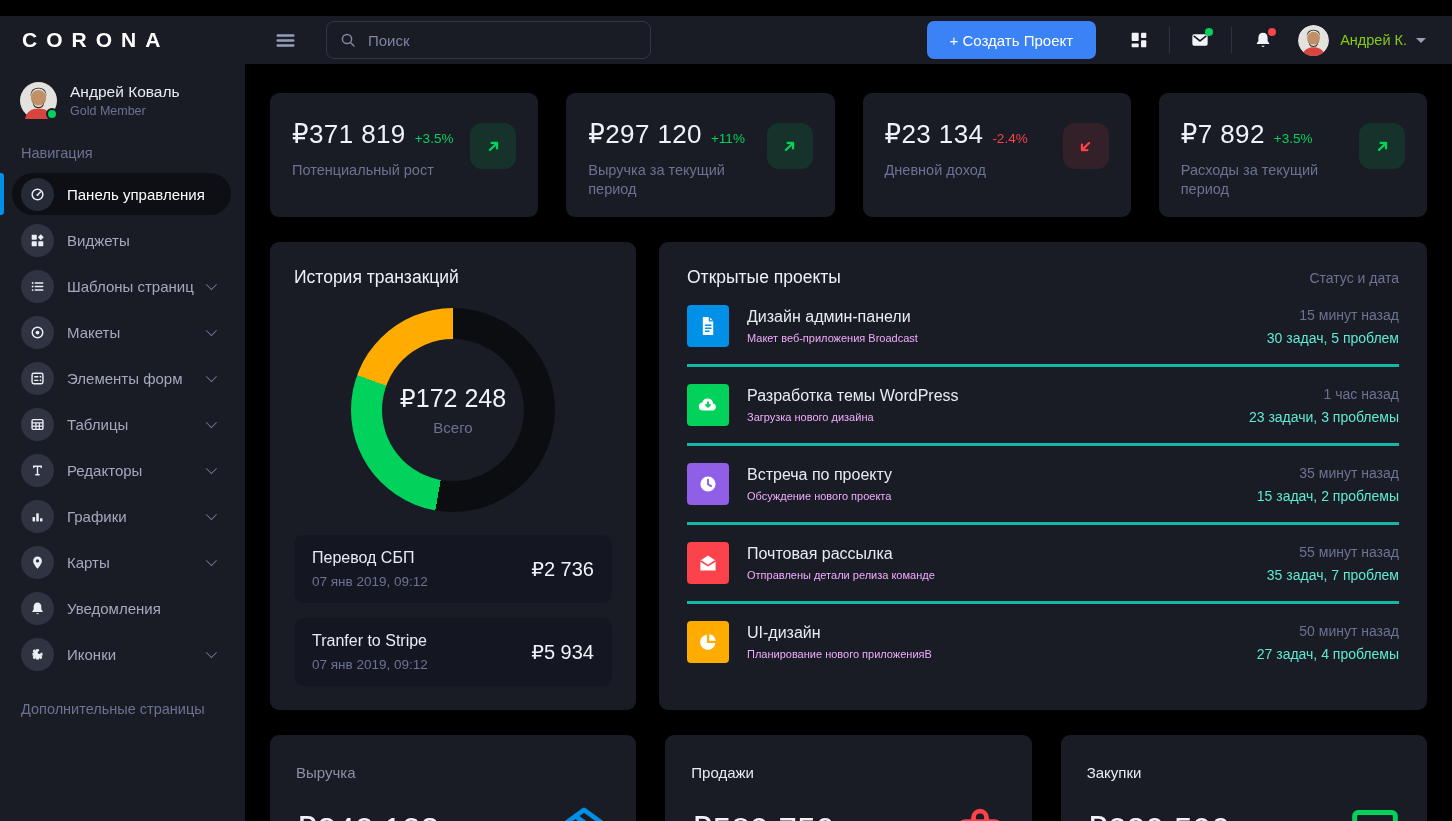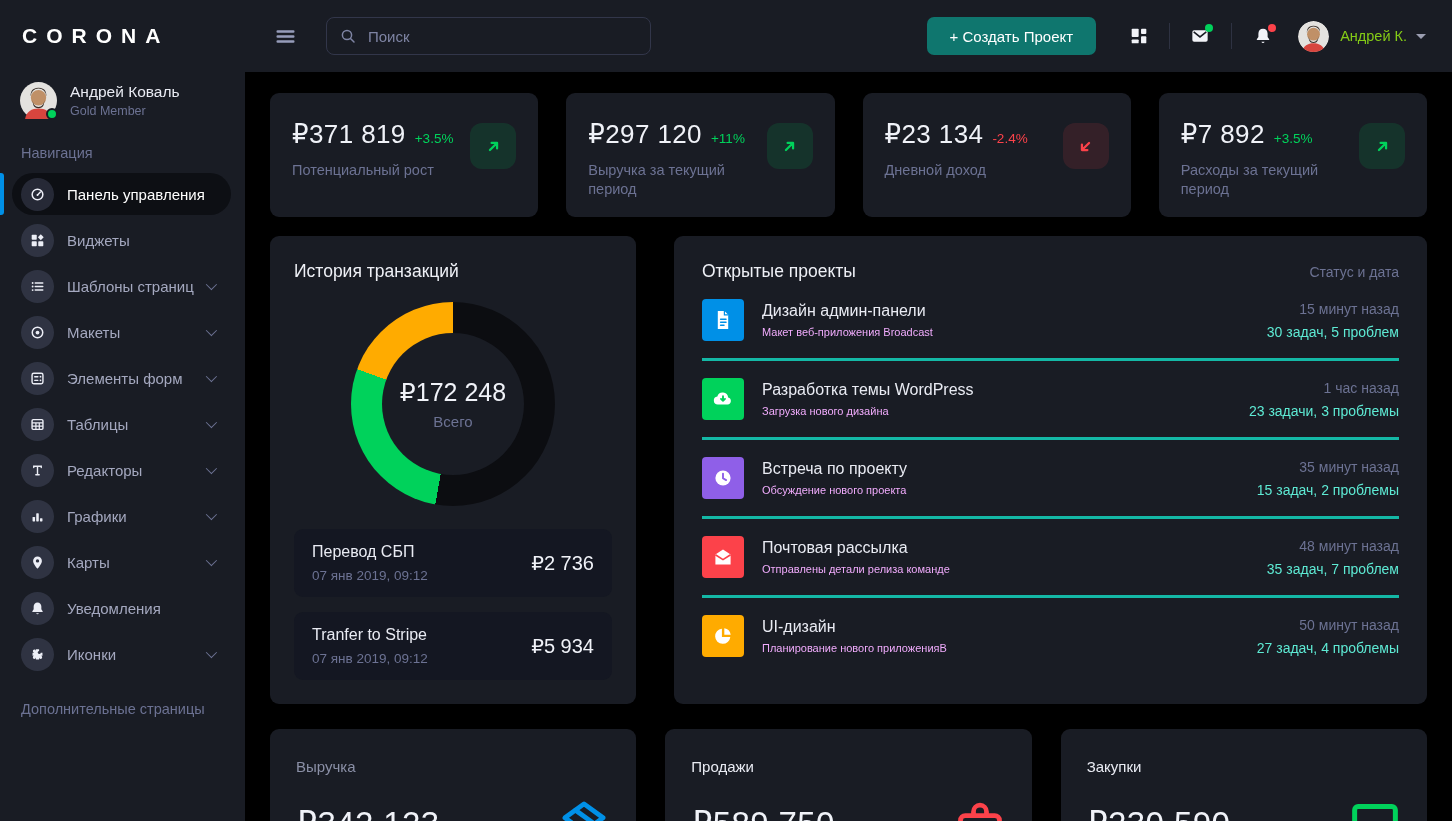--- a/index.html
+++ b/index.html
@@ -1,34 +1,34 @@
 <!DOCTYPE html>
 <html><head>
 <meta charset="utf-8">
 <style>
   * { box-sizing: border-box; }
   html,body { margin:0; padding:0; background:#000; }
   .page { position:relative; width:1452px; height:821px; overflow:hidden; background:#000;
           font-family:"Liberation Sans","DejaVu Sans",sans-serif; color:#e9ebf3; }
 
   
-  .navbar { position:absolute; top:0; left:0; width:1452px; height:72px; background:#191c24; display:flex; z-index:20; }
+  .navbar { position:absolute; top:16px; left:0; width:1452px; height:48px; background:#191c24; display:flex; z-index:20; }
   .brand { width:245px; flex:none; display:flex; align-items:center; padding-left:22px;
            font-size:21px; font-weight:bold; letter-spacing:9px; color:#fff; }
   .nav-main { flex:1; display:flex; align-items:center; padding:0 26px 0 30px; }
   .menu-btn { color:#969cba; width:21px; height:21px; cursor:pointer; flex:none; }
   .menu-btn svg { width:21px; height:21px; }
   .searchbox { margin-left:30px; width:325px; height:38px; border:1px solid #32364a; border-radius:8px;
                display:flex; align-items:center; padding:0 13px; color:#7e84a3; }
   .searchbox svg { width:16px; height:16px; flex:none; }
   .searchbox input { background:transparent; border:none; outline:none; margin-left:10px; width:100%;
                      color:#c3c7da; font-size:15px; font-family:inherit; }
   .searchbox input::placeholder { color:#7e84a3; }
   .nav-right { margin-left:auto; display:flex; align-items:center; }
-  .create-btn { background:#0f766e; color:#fff; border:none; border-radius:7px; height:38px; padding:0 23px;
+  .create-btn { background:#3b82f6; color:#fff; border:none; border-radius:7px; height:38px; padding:0 23px;
                 font-size:15px; font-family:inherit; cursor:pointer; }
   .nav-ic { position:relative; color:#f2f3f8; width:18px; height:18px; cursor:pointer; flex:none; }
   .nav-ic svg { width:18px; height:18px; }
   .dotbadge { position:absolute; top:-3px; right:-4px; width:8px; height:8px; border-radius:50%; }
   .dot-green { background:#00d25b; } .dot-red { background:#fc424a; }
   .vdiv { width:1px; height:26px; background:#2e3242; }
   .m-grid { margin-left:34px; }
   .vdiv.v1 { margin:0 21px; } .vdiv.v2 { margin:0 22px; }
   .profile { display:flex; align-items:center; margin-left:26px; cursor:pointer; }
   .avatar { width:31px; height:31px; border-radius:50%; overflow:hidden; flex:none; }
@@ -69,21 +69,21 @@
   .stat-value { font-size:26px; color:#f0f2f8; letter-spacing:.4px; }
   .stat-delta { font-size:13.5px; margin-left:9px; }
   .up { color:#00d25b; } .down { color:#fc424a; }
   .stat-label { margin-top:11px; font-size:14.5px; color:#6c7293; line-height:1.32; padding-right:62px; }
   .stat-iconbox { position:absolute; right:22px; top:30px; width:46px; height:46px; border-radius:12px;
                   display:flex; align-items:center; justify-content:center; }
   .stat-iconbox.up { background:rgba(0,210,91,.13); }
   .stat-iconbox.down { background:rgba(252,66,74,.12); }
   .stat-iconbox svg { width:19px; height:19px; }
 
-  .mid-row { display:grid; grid-template-columns:366px 1fr; gap:38px; margin-top:19px; }
+  .mid-row { display:grid; grid-template-columns:366px 1fr; gap:23px; margin-top:25px; }
   .panel-title { font-size:17.5px; color:#eef0f6; font-weight:normal; }
   .trans-card { padding:25px 24px 24px; }
   .donut-wrap { position:relative; width:204px; height:204px; margin:20px auto 23px; }
   .donut { width:100%; height:100%; border-radius:50%; }
   .donut-wrap::after { content:""; position:absolute; inset:31px; border-radius:50%; background:#191c24; }
   .donut-center { position:absolute; inset:0; display:flex; flex-direction:column; align-items:center;
                   justify-content:center; z-index:2; }
   .donut-total { font-size:25px; color:#f0f2f8; }
   .donut-label { font-size:15px; color:#6c7293; margin-top:6px; }
   .trans-row { background:#141722; border-radius:9px; padding:14px 18px; display:flex; align-items:center; margin-top:15px; }
@@ -538,21 +538,21 @@
               <div class="proj-icon" style="background: rgb(252, 66, 74); color: rgb(252, 66, 74);">
                 <svg>
                   <use href="#i-mail-open"></use>
                 </svg>
               </div>
               <div class="proj-mid">
                 <div class="proj-title">Почтовая рассылка</div>
                 <div class="proj-desc">Отправлены детали релиза команде</div>
               </div>
               <div class="proj-right">
-                <div class="proj-time">48 минут назад</div>
+                <div class="proj-time">55 минут назад</div>
                 <div class="proj-status">35 задач, 7 проблем</div>
               </div>
             </div>
             <div class="proj-row">
               <div class="proj-icon" style="background: rgb(255, 171, 0); color: rgb(255, 171, 0);">
                 <svg>
                   <use href="#i-pie-chart"></use>
                 </svg>
               </div>
               <div class="proj-mid">

